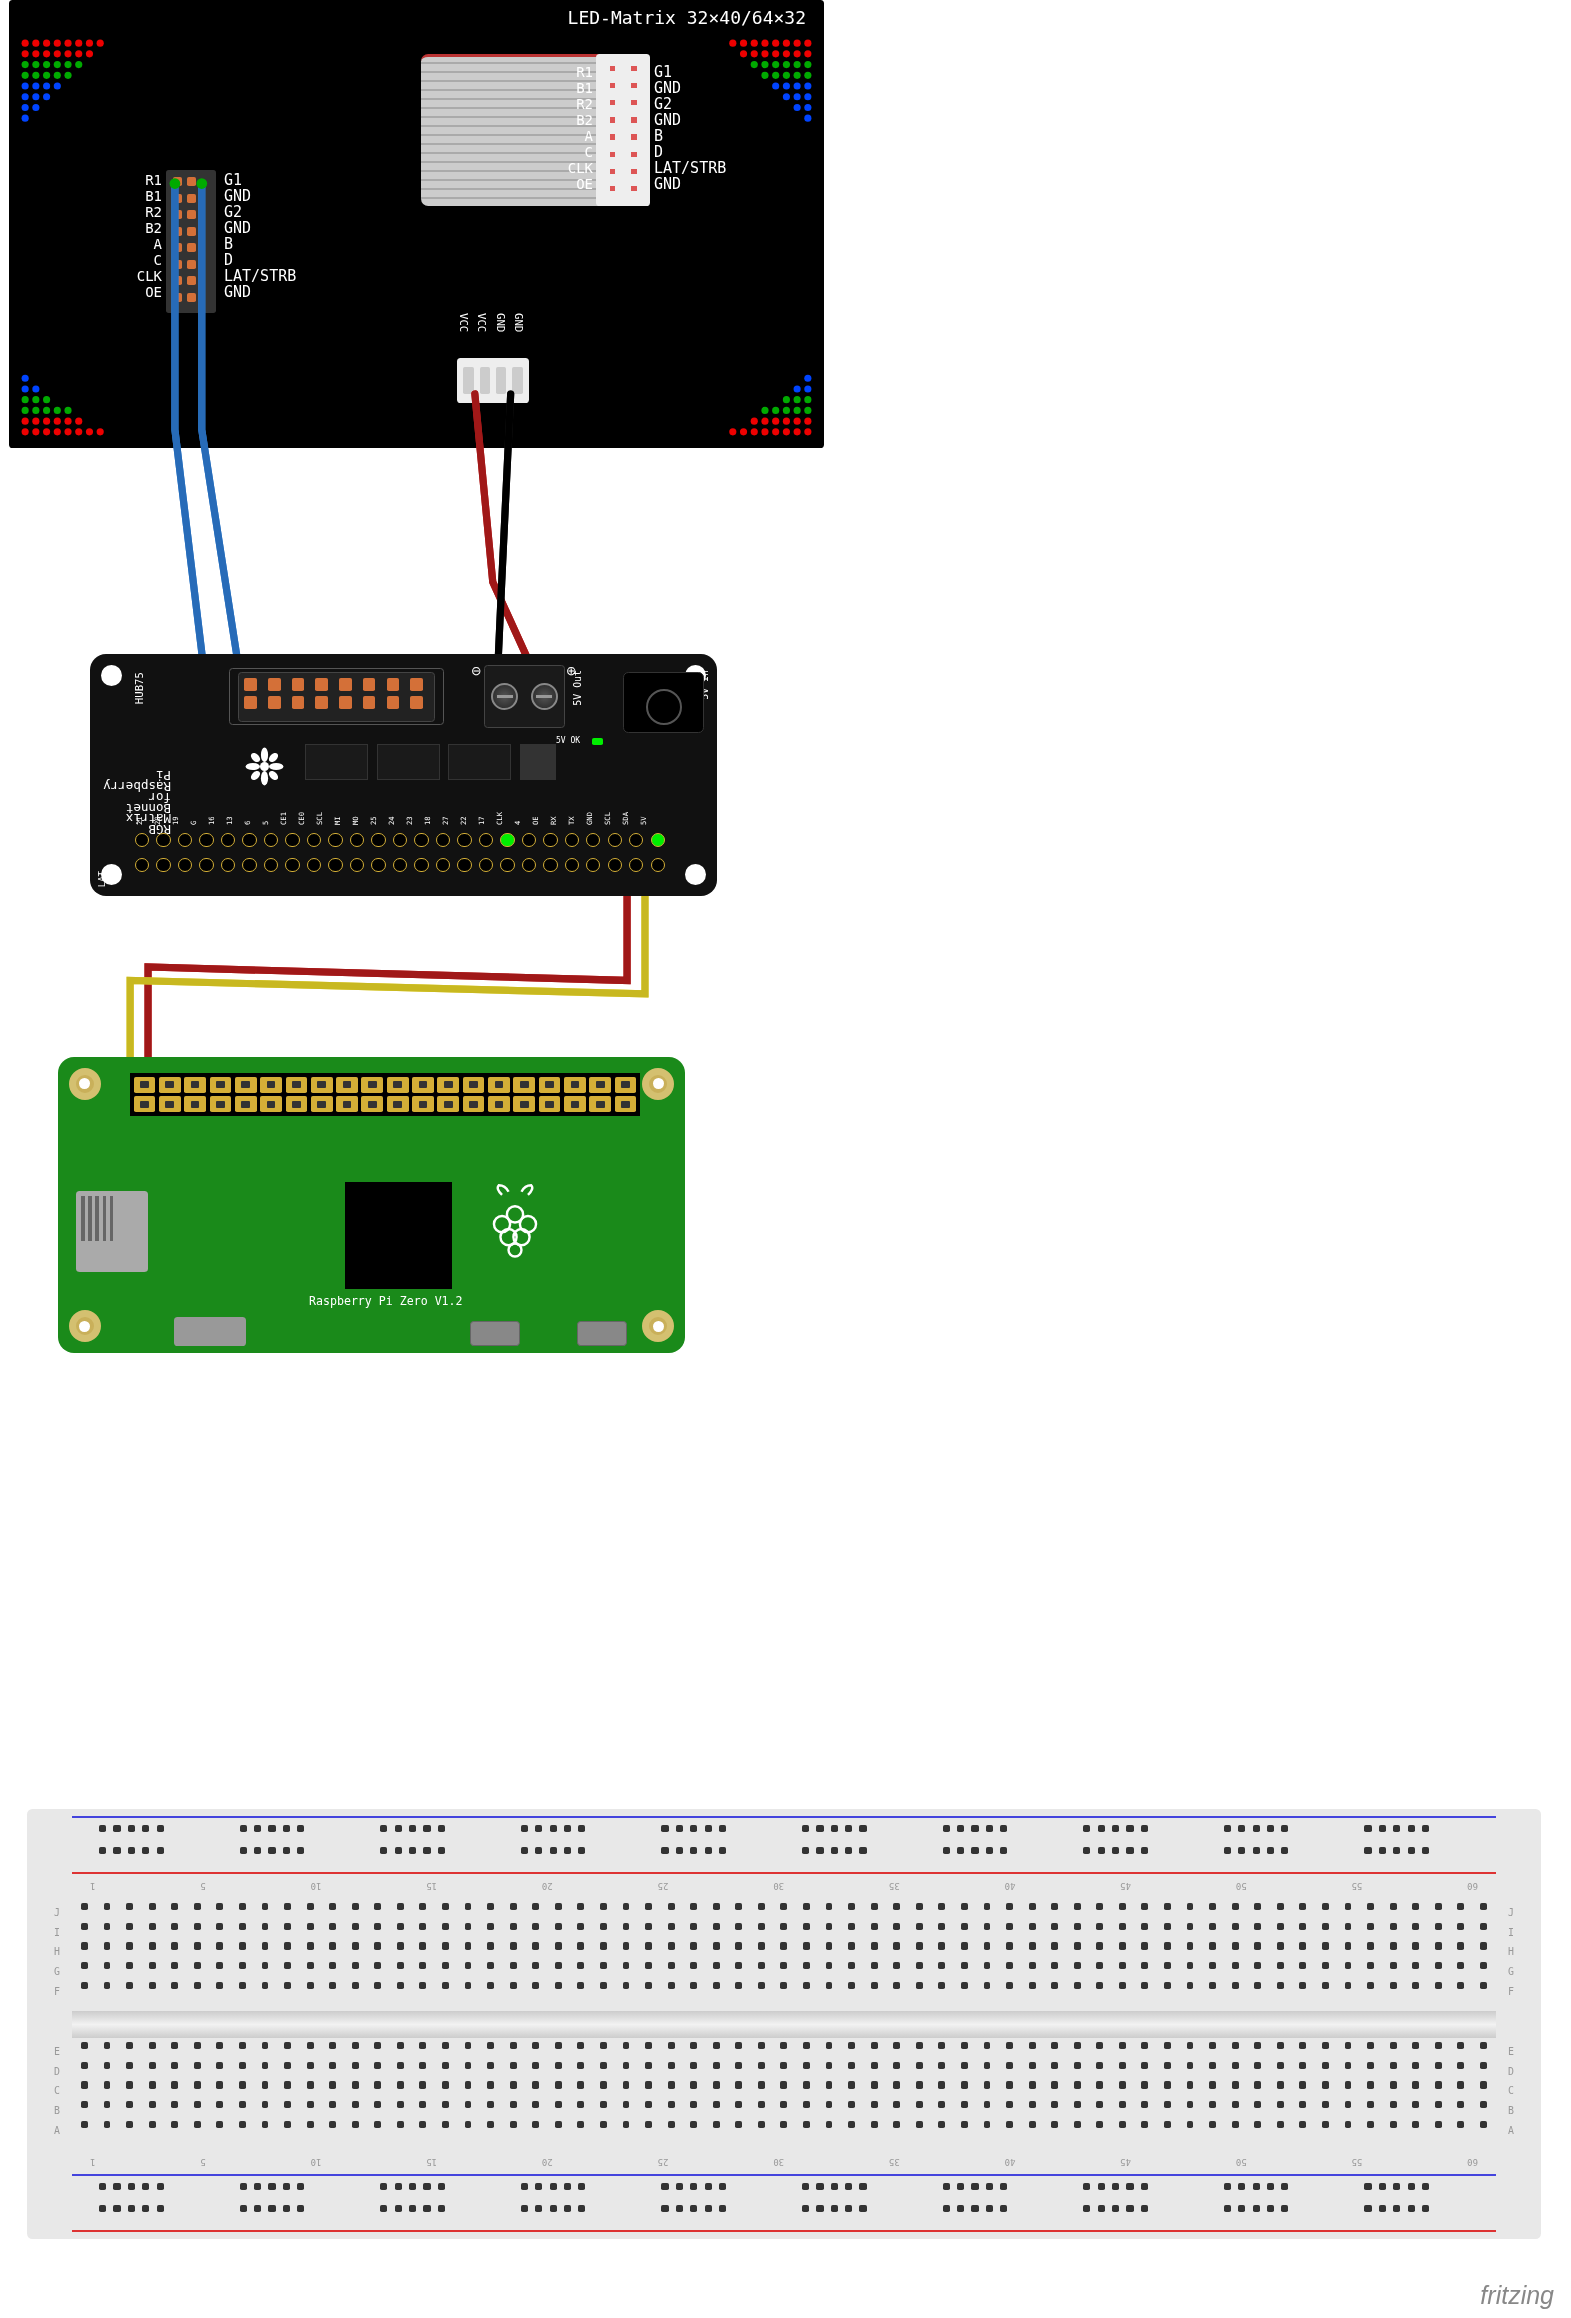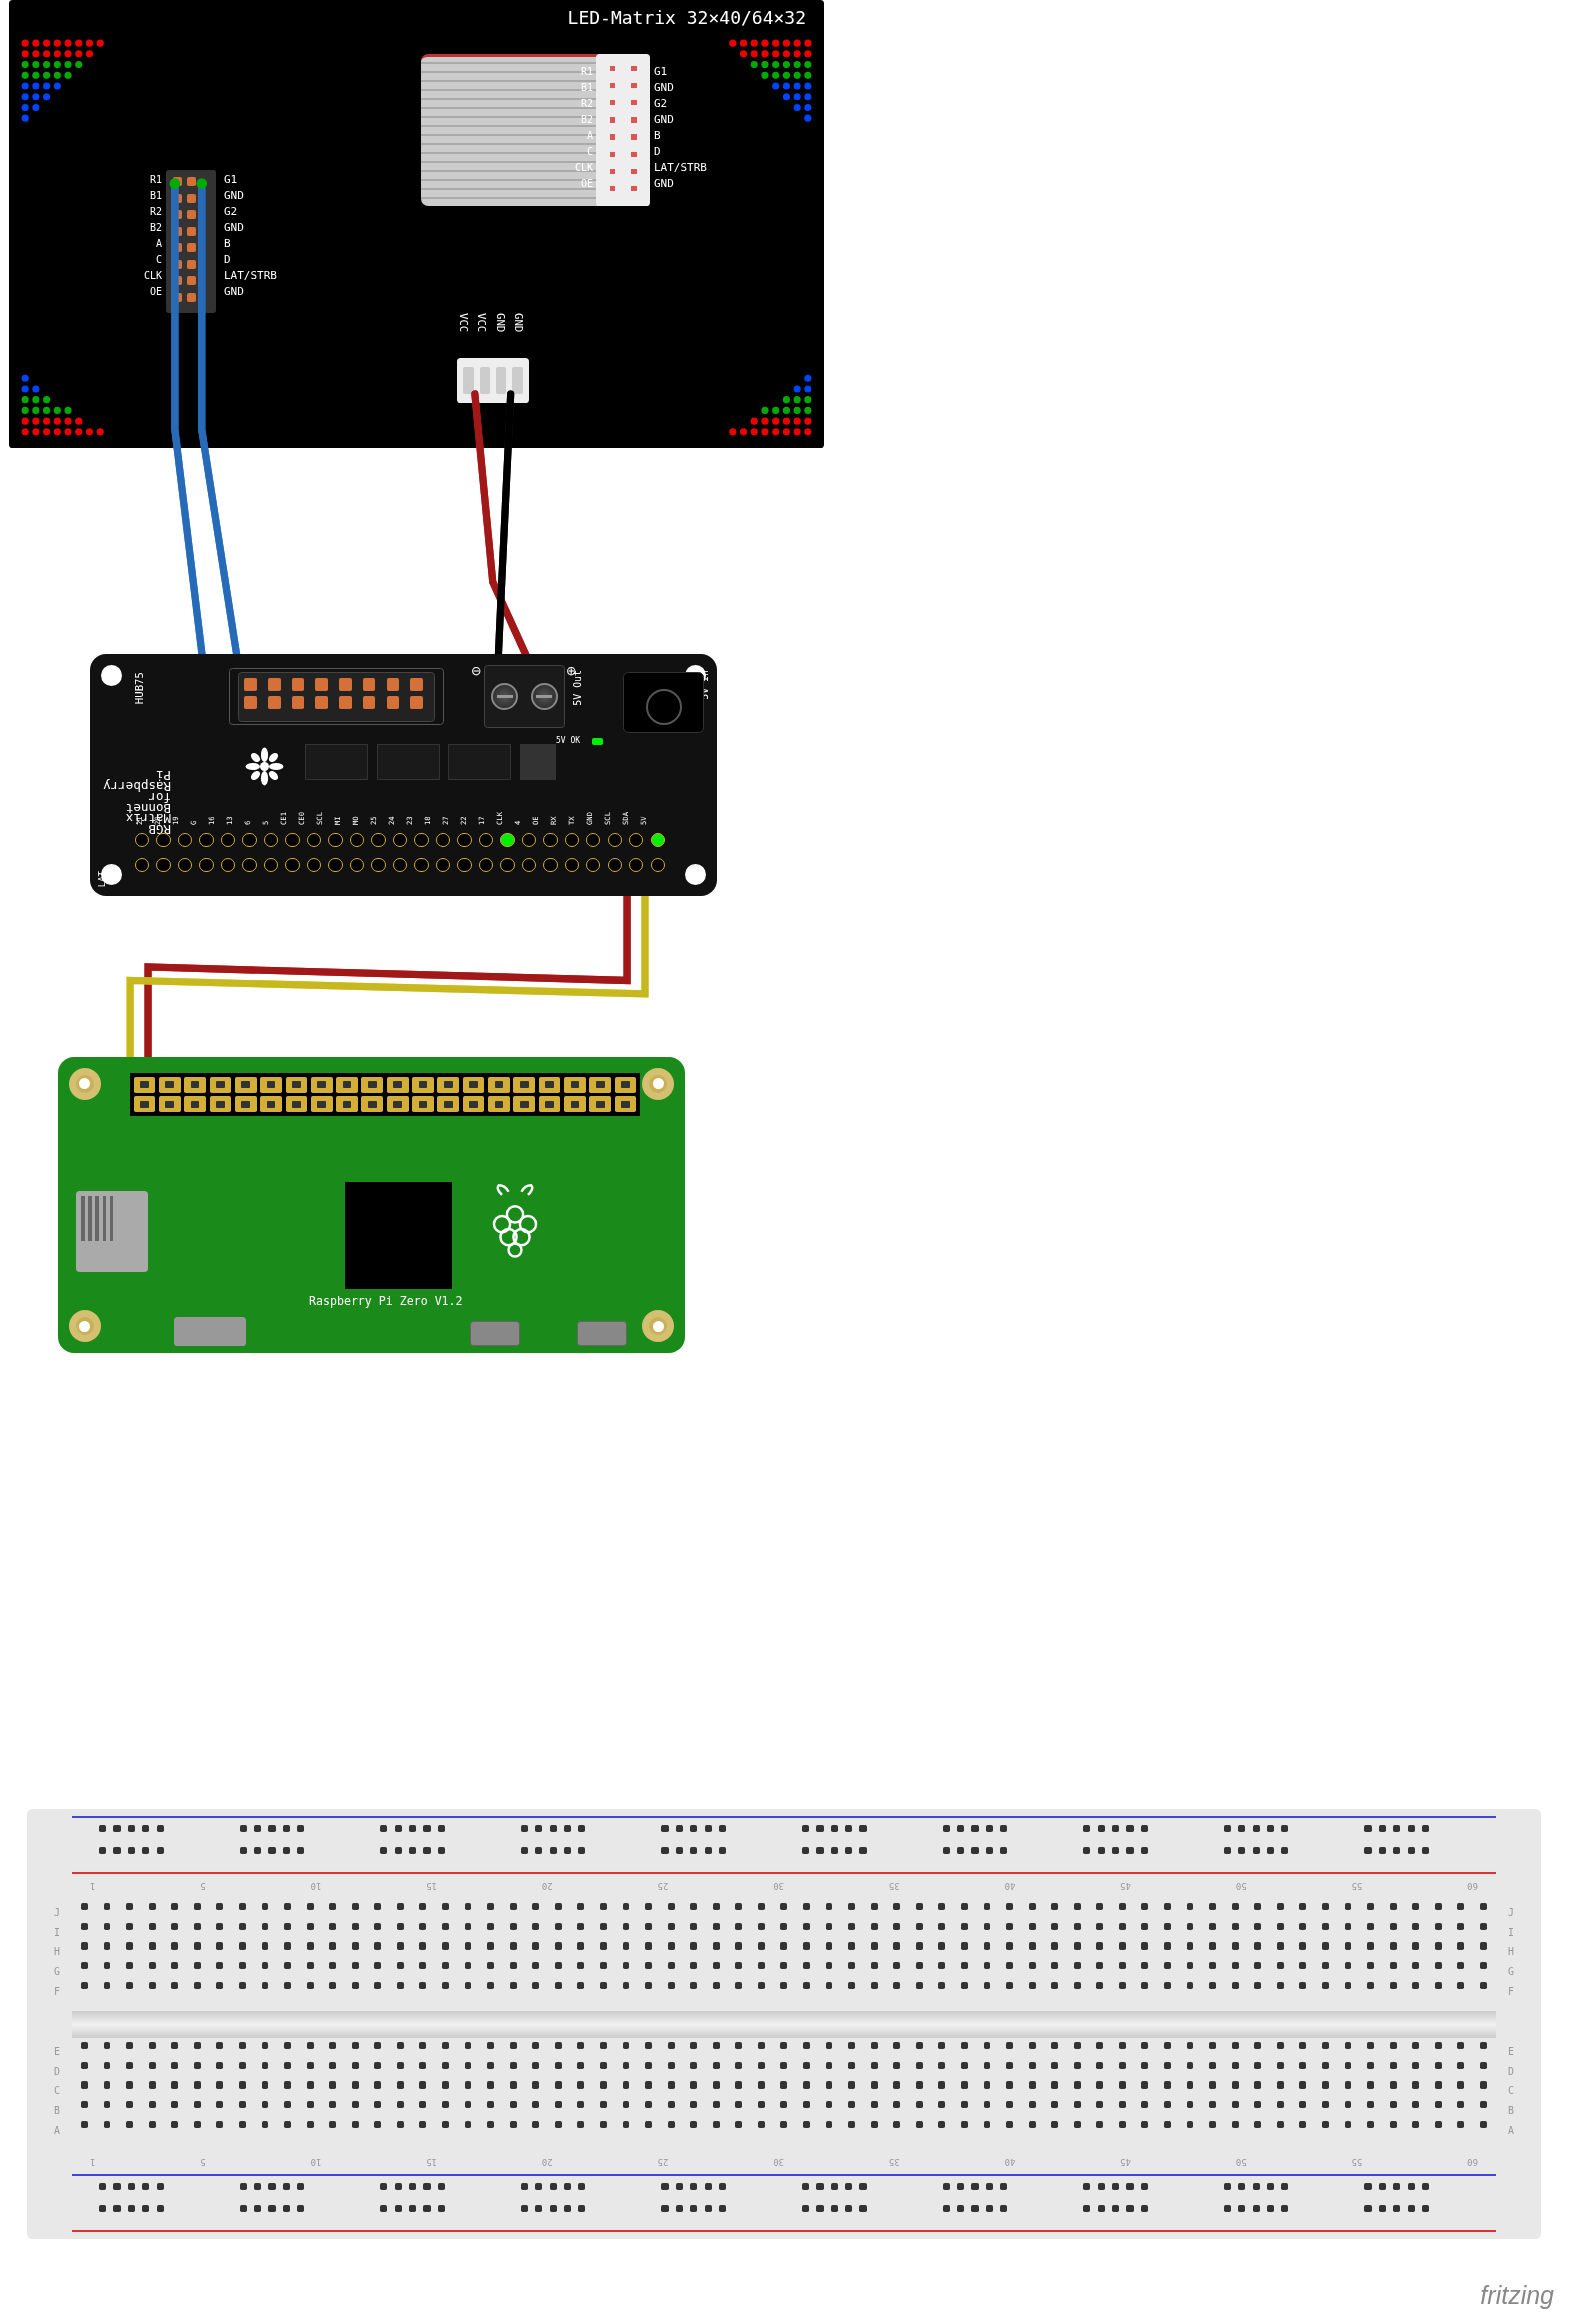--- a/index.html
+++ b/index.html
@@ -9,22 +9,22 @@
   .led-matrix { position: absolute; top: 0; left: 9px; width: 815px; height: 448px; background: #000; border-radius: 3.6px; }
   .led-matrix-title { position: absolute; top: 7.2px; right: 18px; color: #fff; font-family: monospace; font-size: 18px; }
   
   .led-corner-dots { position: absolute; }
   
   
   .idc-connector { position: absolute; background: #333; border-radius: 2.7px; padding: 7.2px; }
   .idc-pin-grid { display: grid; grid-template-columns: repeat(2, 10.7px); gap: 3.6px; }
   .idc-pin { width: 9px; height: 9px; background: #d47038; border-radius: 1.8px; }
   
-  .pin-labels-left { position: absolute; color: #fff; font-family: monospace; font-size: 10px; text-align: right; line-height: 16px; }
-  .pin-labels-right { position: absolute; color: #fff; font-family: monospace; font-size: 11px; text-align: left; line-height: 16px; }
+  .pin-labels-left { position: absolute; color: #fff; font-family: monospace; font-size: 14px; text-align: right; line-height: 16px; }
+  .pin-labels-right { position: absolute; color: #fff; font-family: monospace; font-size: 15px; text-align: left; line-height: 16px; }
   .pin-labels-top { position: absolute; color: #fff; font-family: monospace; font-size: 10.7px; writing-mode: vertical-rl; }
   
   .ribbon-cable { position: absolute; top: 54px; left: 412px; width: 179px; height: 152px; background: repeating-linear-gradient(0deg, #ccc 0, #ccc 7.2px, #aaa 7.2px, #aaa 9px); border-top: 3.6px solid #b33; border-radius: 7.2px 0 0 7.2px; }
   .ribbon-connector { position: absolute; top: 54px; left: 587px; width: 54px; height: 152px; background: #eee; border-radius: 3.6px; padding: 9px 7.2px; }
   .ribbon-pin { width: 5.4px; height: 5.4px; background: #d55; margin: 2.7px auto; }
   
   .power-connector { position: absolute; top: 358px; left: 448px; width: 72px; height: 45px; background: #eee; border-radius: 3.6px; display: flex; justify-content: space-around; align-items: center; padding: 3.6px; }
   .power-pin { width: 10.7px; height: 27px; background: #ccc; border-radius: 1.8px; }
   
   

